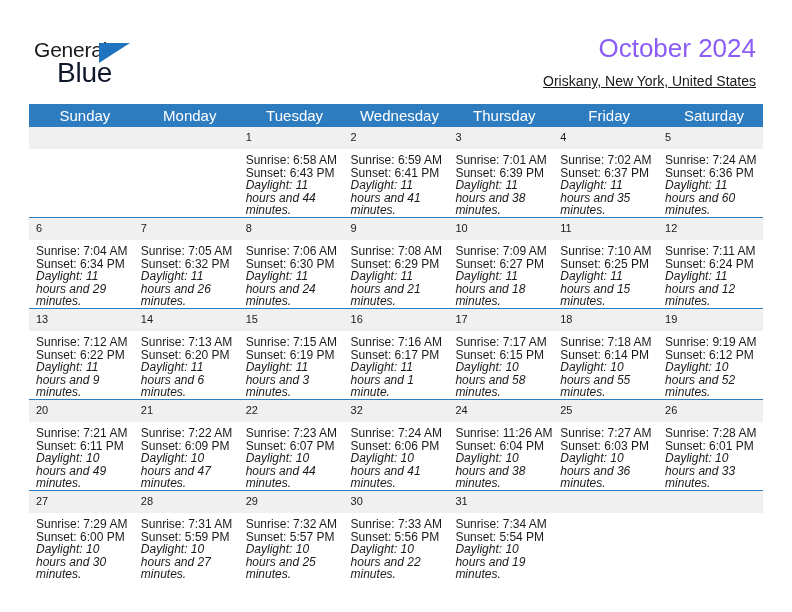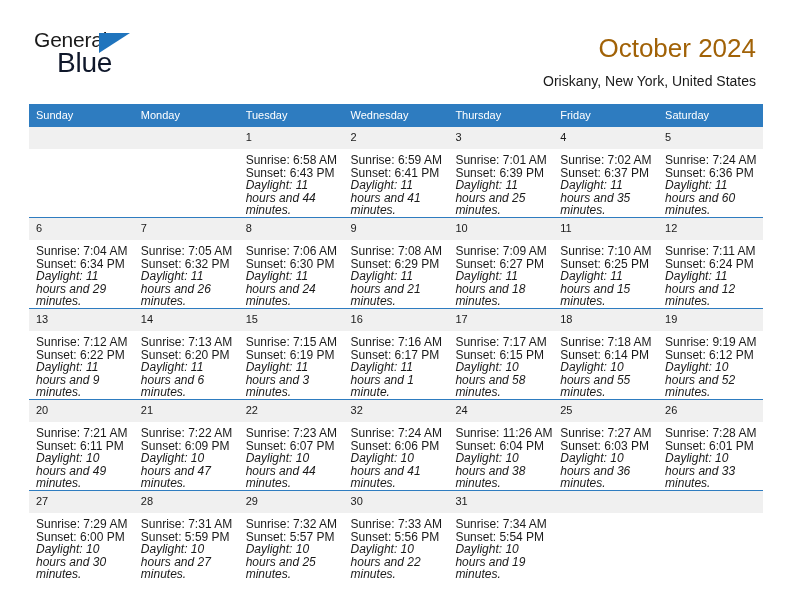--- a/index.html
+++ b/index.html
@@ -25,21 +25,21 @@
   .topbar {
     position: absolute;
     left: 0;
     top: 0;
     width: 792px;
     height: 104px;
   }
   .logo {
     position: absolute;
     left: 34px;
-    top: 28px;
+    top: 38px;
     width: 120px;
     height: 46px;
   }
   .logo-general {
     position: absolute;
     left: 0;
     top: 0;
     font-size: 21px;
     letter-spacing: -0.2px;
     color: #1a1a1a;
@@ -65,47 +65,48 @@
   }
 
   .title-block {
     position: absolute;
     right: 36px;
     top: 32px;
     text-align: right;
   }
   .cal-title {
     font-size: 26px;
-    color: #a16207;
+    color: #8b5cf6;
     line-height: 32px;
     white-space: nowrap;
   }
   .cal-subtitle {
     margin-top: 9px;
     font-size: 14px;
     color: #1a1a1a;
     line-height: 17px;
     white-space: nowrap;
+    text-decoration: underline;
   }
 
   
   .cal {
     position: absolute;
     left: 29px;
     top: 104px;
     width: 734px;
     border-collapse: collapse;
     table-layout: fixed;
   }
   .cal th {
     background: #2e7cc0;
     color: #ffffff;
-    font-size: 11px;
+    font-size: 15px;
     font-weight: normal;
-    text-align: left;
+    text-align: center;
     padding: 5px 0 5px 7px;
     height: 11px;
     line-height: 13px;
   }
   .cal td {
     vertical-align: top;
     padding: 0;
     border-top: 1px solid #2e7cc0;
     height: 90px;
   }
@@ -194,21 +195,21 @@
               <div>Sunrise: 6:59 AM</div>
               <div>Sunset: 6:41 PM</div>
               <div class="daylight">Daylight: 11 hours and 41 minutes.</div>
             </div>
           </td>
           <td>
             <div class="daynum">3</div>
             <div class="details">
               <div>Sunrise: 7:01 AM</div>
               <div>Sunset: 6:39 PM</div>
-              <div class="daylight">Daylight: 11 hours and 25 minutes.</div>
+              <div class="daylight">Daylight: 11 hours and 38 minutes.</div>
             </div>
           </td>
           <td>
             <div class="daynum">4</div>
             <div class="details">
               <div>Sunrise: 7:02 AM</div>
               <div>Sunset: 6:37 PM</div>
               <div class="daylight">Daylight: 11 hours and 35 minutes.</div>
             </div>
           </td>

